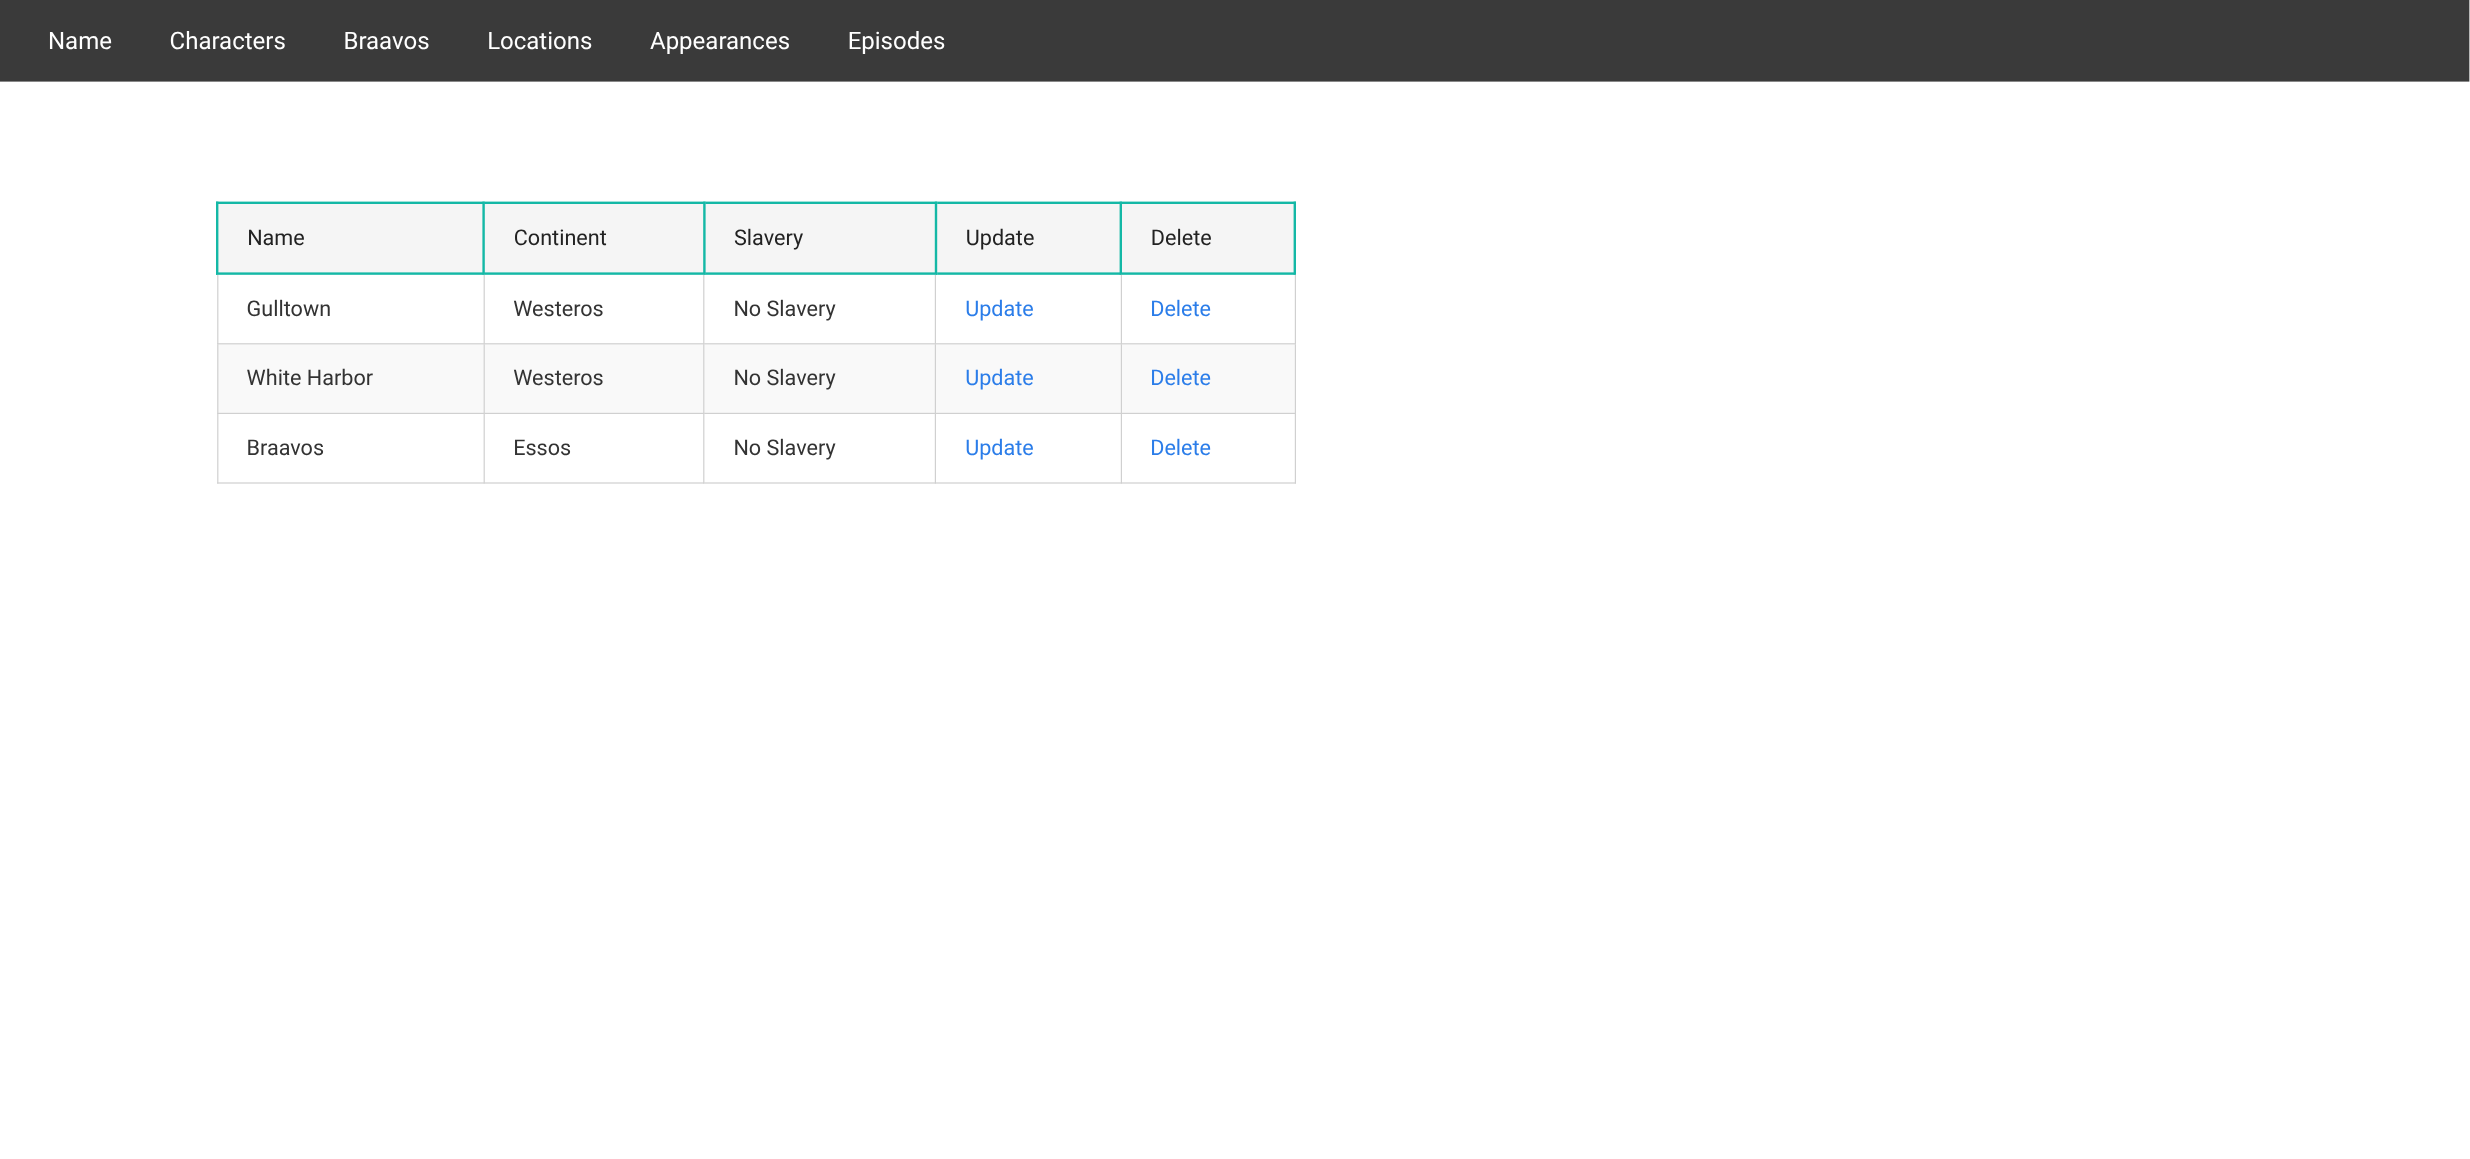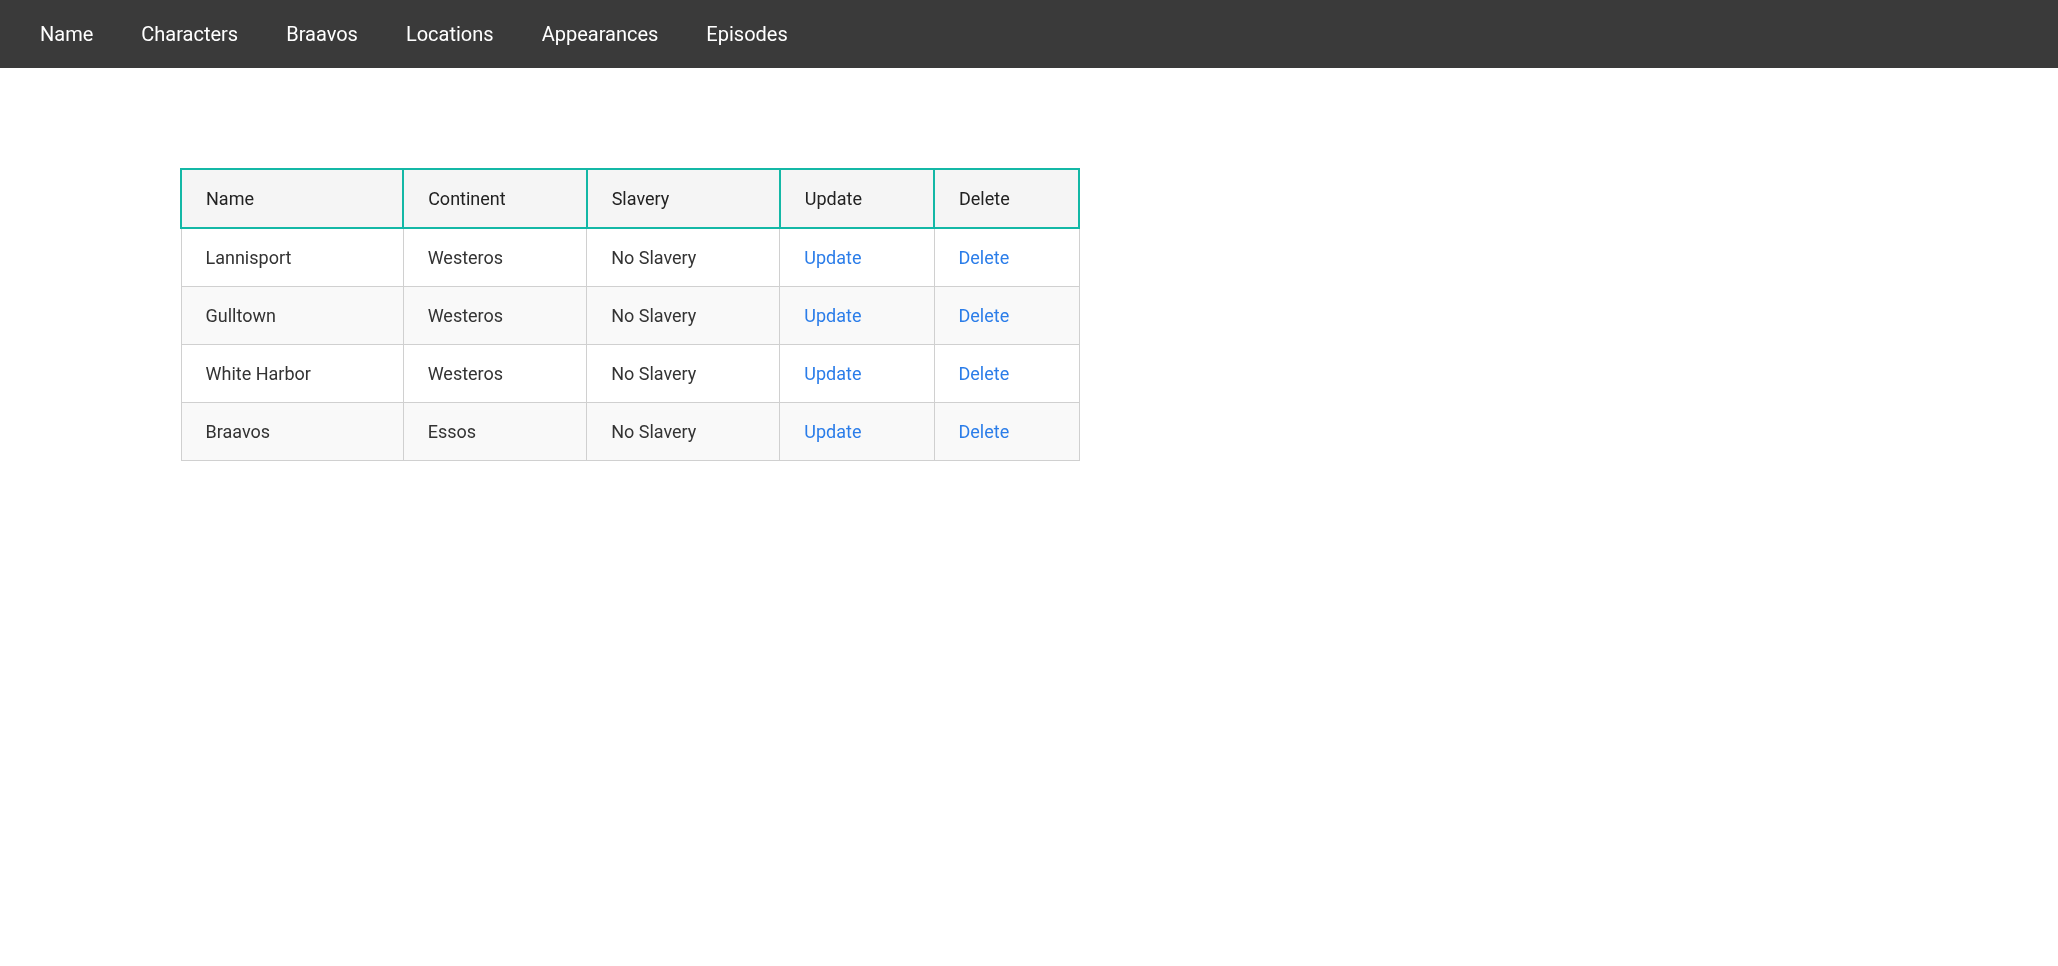--- a/index.html
+++ b/index.html
@@ -102,27 +102,20 @@
       <th>Name</th>
           <th>Continent</th>
           <th>Slavery</th>
           <th>Update</th>
           <th>Delete</th>
         </tr>
     </thead>
     <tbody>
 
         <tr>
-          <td>Lannisport</td>
-          <td>Westeros</td>
-          <td>No Slavery</td>
-          <td><a href="#" class="action-link">Update</a></td>
-          <td><a href="#" class="action-link">Delete</a></td>
-        </tr>
-        <tr>
           <td>Gulltown</td>
           <td>Westeros</td>
           <td>No Slavery</td>
           <td><a href="#" class="action-link">Update</a></td>
           <td><a href="#" class="action-link">Delete</a></td>
         </tr>
         <tr>
           <td>White Harbor</td>
           <td>Westeros</td>
           <td>No Slavery</td>

